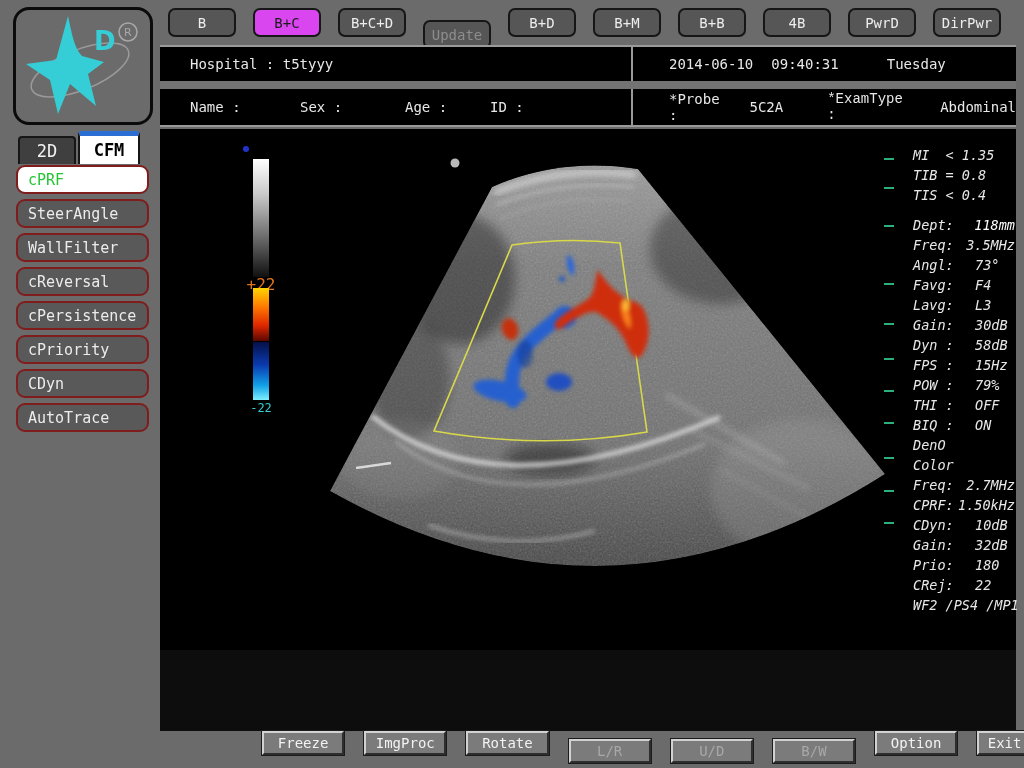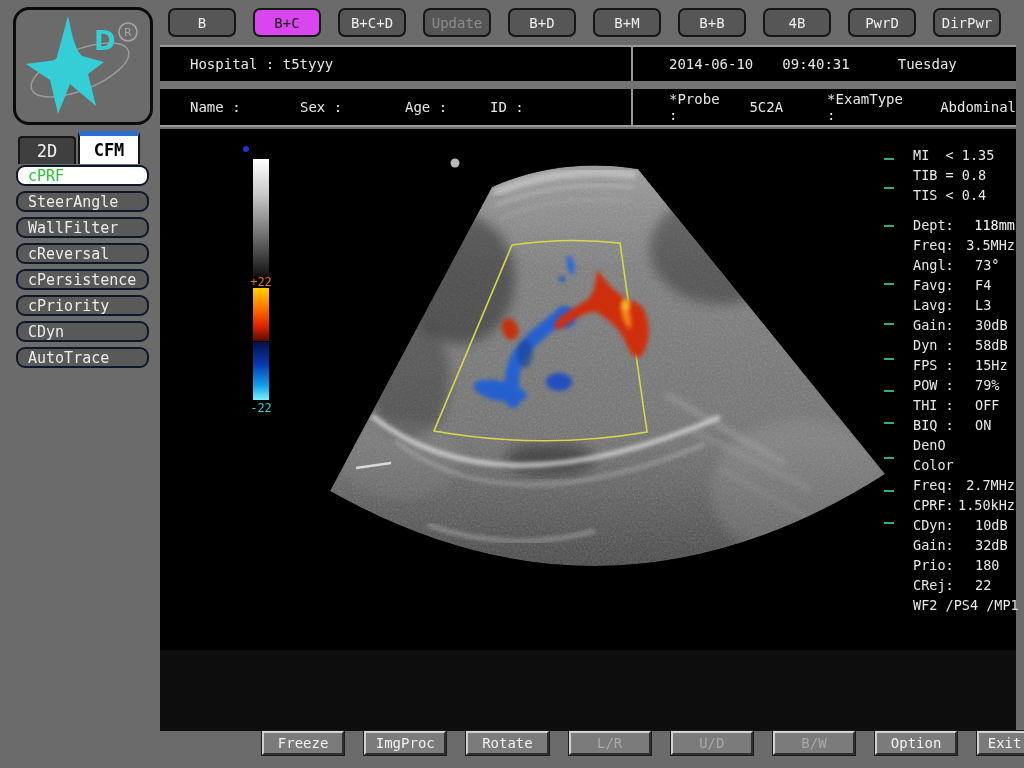--- a/index.html
+++ b/index.html
@@ -13,76 +13,76 @@
   #sidebar{position:absolute;left:0;top:0;width:160px;height:768px;}
   #logo-box{position:absolute;left:13px;top:7px;width:134px;height:112px;
     border:3px solid #0b0b0b;border-radius:16px;background:#6b6b6b;}
   #tabs{position:absolute;left:18px;top:131px;width:128px;height:33px;display:flex;align-items:flex-end;gap:2px;}
   .tab{border:2px solid #161616;border-bottom:none;border-radius:4px 4px 0 0;
     display:flex;align-items:center;justify-content:center;box-sizing:border-box;cursor:default;}
   .tab-inactive{width:58px;height:28px;background:#3f3f3f;color:#f2f2f2;font-size:17px;}
   .tab-active{width:62px;height:33px;background:#ffffff;color:#000;font-weight:bold;font-size:17px;
     border-top:5px solid #2b6fd4;}
   #side-buttons{position:absolute;left:16px;top:165px;width:133px;}
-  .side-btn{height:21px;margin-bottom:5px;background:#595959;border:2px solid #0f172a;border-radius:9px;
+  .side-btn{height:29px;margin-bottom:5px;background:#595959;border:2px solid #7f1d1d;border-radius:9px;
     color:#ececec;font-size:15px;display:flex;align-items:center;padding-left:10px;box-sizing:border-box;}
   .side-btn.active{background:#ffffff;color:#24c532;}
   
   #top-bar{position:absolute;left:160px;top:0;width:864px;height:45px;
     display:flex;gap:17px;padding:8px 0 0 8px;box-sizing:border-box;}
   .top-btn{width:68px;height:29px;background:#565656;border:2px solid #161616;border-radius:7px;
     color:#ededed;font-size:14px;display:flex;align-items:center;justify-content:center;box-sizing:border-box;}
   .top-btn.selected{background:#d946ef;color:#1b1b1b;}
-  .top-btn.disabled{color:#8d8d8d;}
+  .top-btn.disabled{color:#8d8d8d;margin-top:12px;}
   
   #header{position:absolute;left:160px;top:45px;width:856px;height:82px;background:#000;
     border-top:2px solid #9a9a9a;border-bottom:2px solid #9a9a9a;box-sizing:border-box;
     color:#e8e8e8;font-size:14px;}
   .hrow{display:flex;box-sizing:border-box;}
   #hrow1{height:42px;border-bottom:8px solid #737373;}
   #hrow2{height:36px;}
   .hcell-l{width:473px;border-right:2px solid #9a9a9a;display:flex;align-items:center;
     padding-left:30px;box-sizing:border-box;}
   .hcell-r{flex:1;display:flex;align-items:center;padding-left:36px;box-sizing:border-box;}
-  #hdr-time{margin-left:29px;} #hdr-day{margin-left:48px;}
+  #hdr-time{margin-left:18px;} #hdr-day{margin-left:48px;}
   .pfield{display:inline-block;} 
   #pf-0{width:110px;} #pf-1{width:105px;} #pf-2{width:85px;}
-  #probe-val{margin-left:20px;} #exam-lbl{margin-left:44px;} #exam-val{margin-left:30px;}
+  #probe-val{margin-left:20px;} #exam-lbl{margin-left:44px;font-family:Liberation Mono, monospace;} #exam-val{margin-left:30px;}
   
   #image-area{position:absolute;left:160px;top:129px;width:856px;height:602px;background:#000;}
   #image-lower{position:absolute;left:0;right:0;top:521px;bottom:0;background:#0d0d0d;}
   #fan-svg{position:absolute;left:0;top:0;}
   
   #cbar-dot{position:absolute;left:83px;top:17px;width:6px;height:6px;border-radius:50%;background:#2233cc;}
   #cbar-gray{position:absolute;left:93px;top:30px;width:16px;height:118px;
     background:linear-gradient(#ffffff,#c9c9c9 30%,#6f6f6f 65%,#101010);}
   #cbar-pos{position:absolute;left:82px;top:146px;width:38px;text-align:center;
-    color:#e0761c;font-size:12px;}
+    color:#e0761c;font-size:16px;}
   #cbar-hot{position:absolute;left:93px;top:159px;width:16px;height:53px;
     background:linear-gradient(#ffd400,#ff7a00 35%,#e02800 70%,#5a0700);}
   #cbar-cold{position:absolute;left:93px;top:213px;width:16px;height:58px;
     background:linear-gradient(#061048,#0a3bb0 40%,#12a0e8 75%,#7defff);}
   #cbar-neg{position:absolute;left:82px;top:272px;width:38px;text-align:center;
     color:#35cfd0;font-size:12px;}
   
   #param-list{position:absolute;left:753px;top:16px;width:102px;color:#e8e8e8;
     font-size:13.5px;line-height:20px;white-space:pre;}
-  .param-row{height:20px;display:flex;}
+  .param-row{height:20px;display:flex;font-style:italic;}
   .param-row.gap{margin-top:10px;}
   .plabel{display:inline-block;width:62px;}
   .pval.hl{color:#ffffff;}
   .tick{position:absolute;left:724px;width:10px;height:2px;background:#2fae7e;}
   
   #bottom-bar{position:absolute;left:168px;top:731px;width:864px;height:37px;
     display:flex;gap:20px;padding:0 0 0 94px;box-sizing:border-box;}
   .bot-btn{width:84px;height:24px;background:#7b7b7b;box-sizing:border-box;
     border-style:solid;border-width:2px;border-color:#d2d2d2 #2e2e2e #2e2e2e #d2d2d2;
     box-shadow:0 0 0 1px #1c1c1c;
     color:#f2f2f2;font-size:14px;display:flex;align-items:center;justify-content:center;}
-  .bot-btn.disabled{color:#a8a8a8;}
+  .bot-btn.disabled{color:#a8a8a8;margin-top:8px;}
   .bot-btn.exit{width:56px;}
 </style>
 </head>
 <body>
 
 <div id="sidebar">
   <div id="logo-box">
     <svg width="128" height="106" viewBox="0 0 128 106">
       <ellipse cx="64" cy="60" rx="52" ry="20" fill="none" stroke="#9a9a9a" stroke-width="1.5" transform="rotate(-22 64 60)"></ellipse>
       <path d="M 52 6 C 56 24 58 38 66 46 L 88 52 L 72 64 L 80 96 L 54 74 L 42 104 L 34 70 L 10 54 L 40 50 Z" fill="#35ced6"></path>

